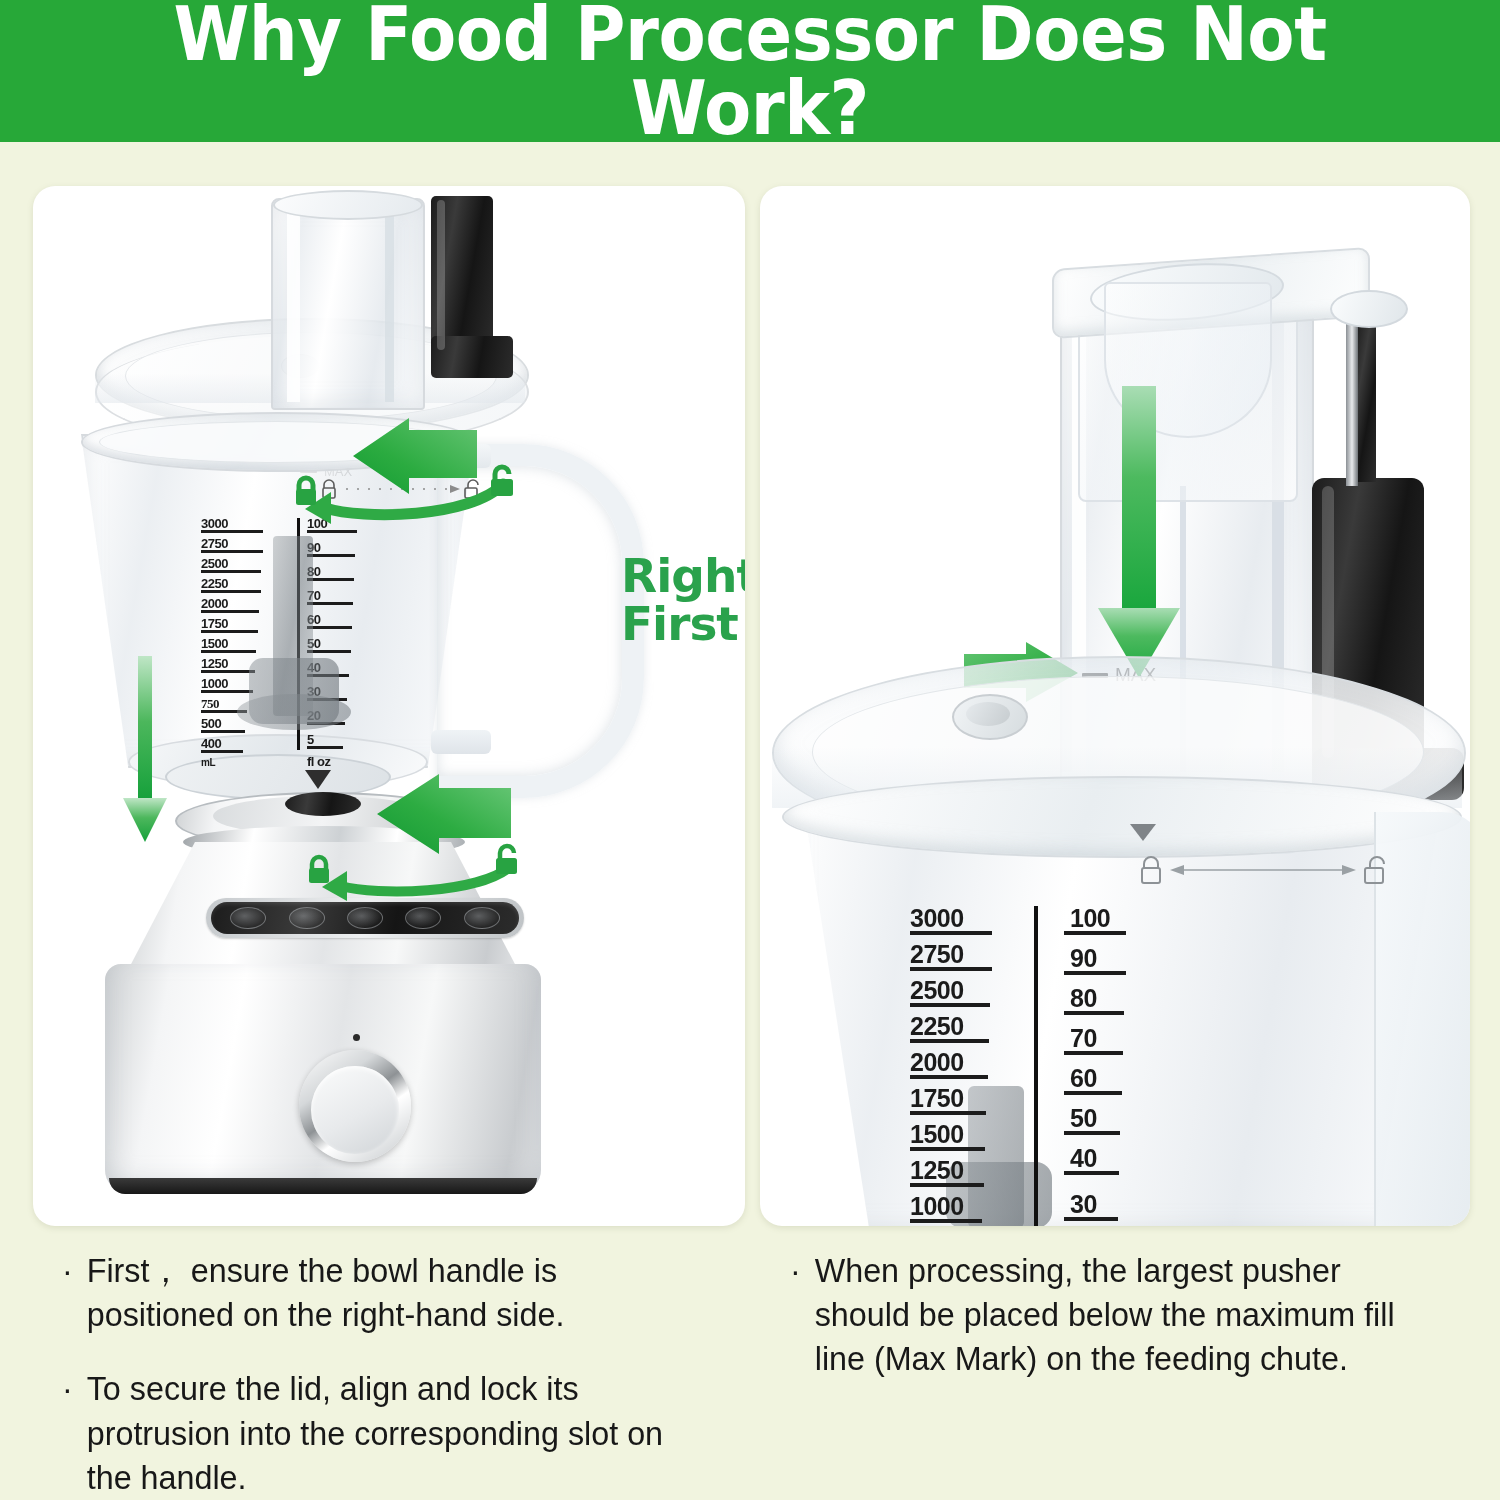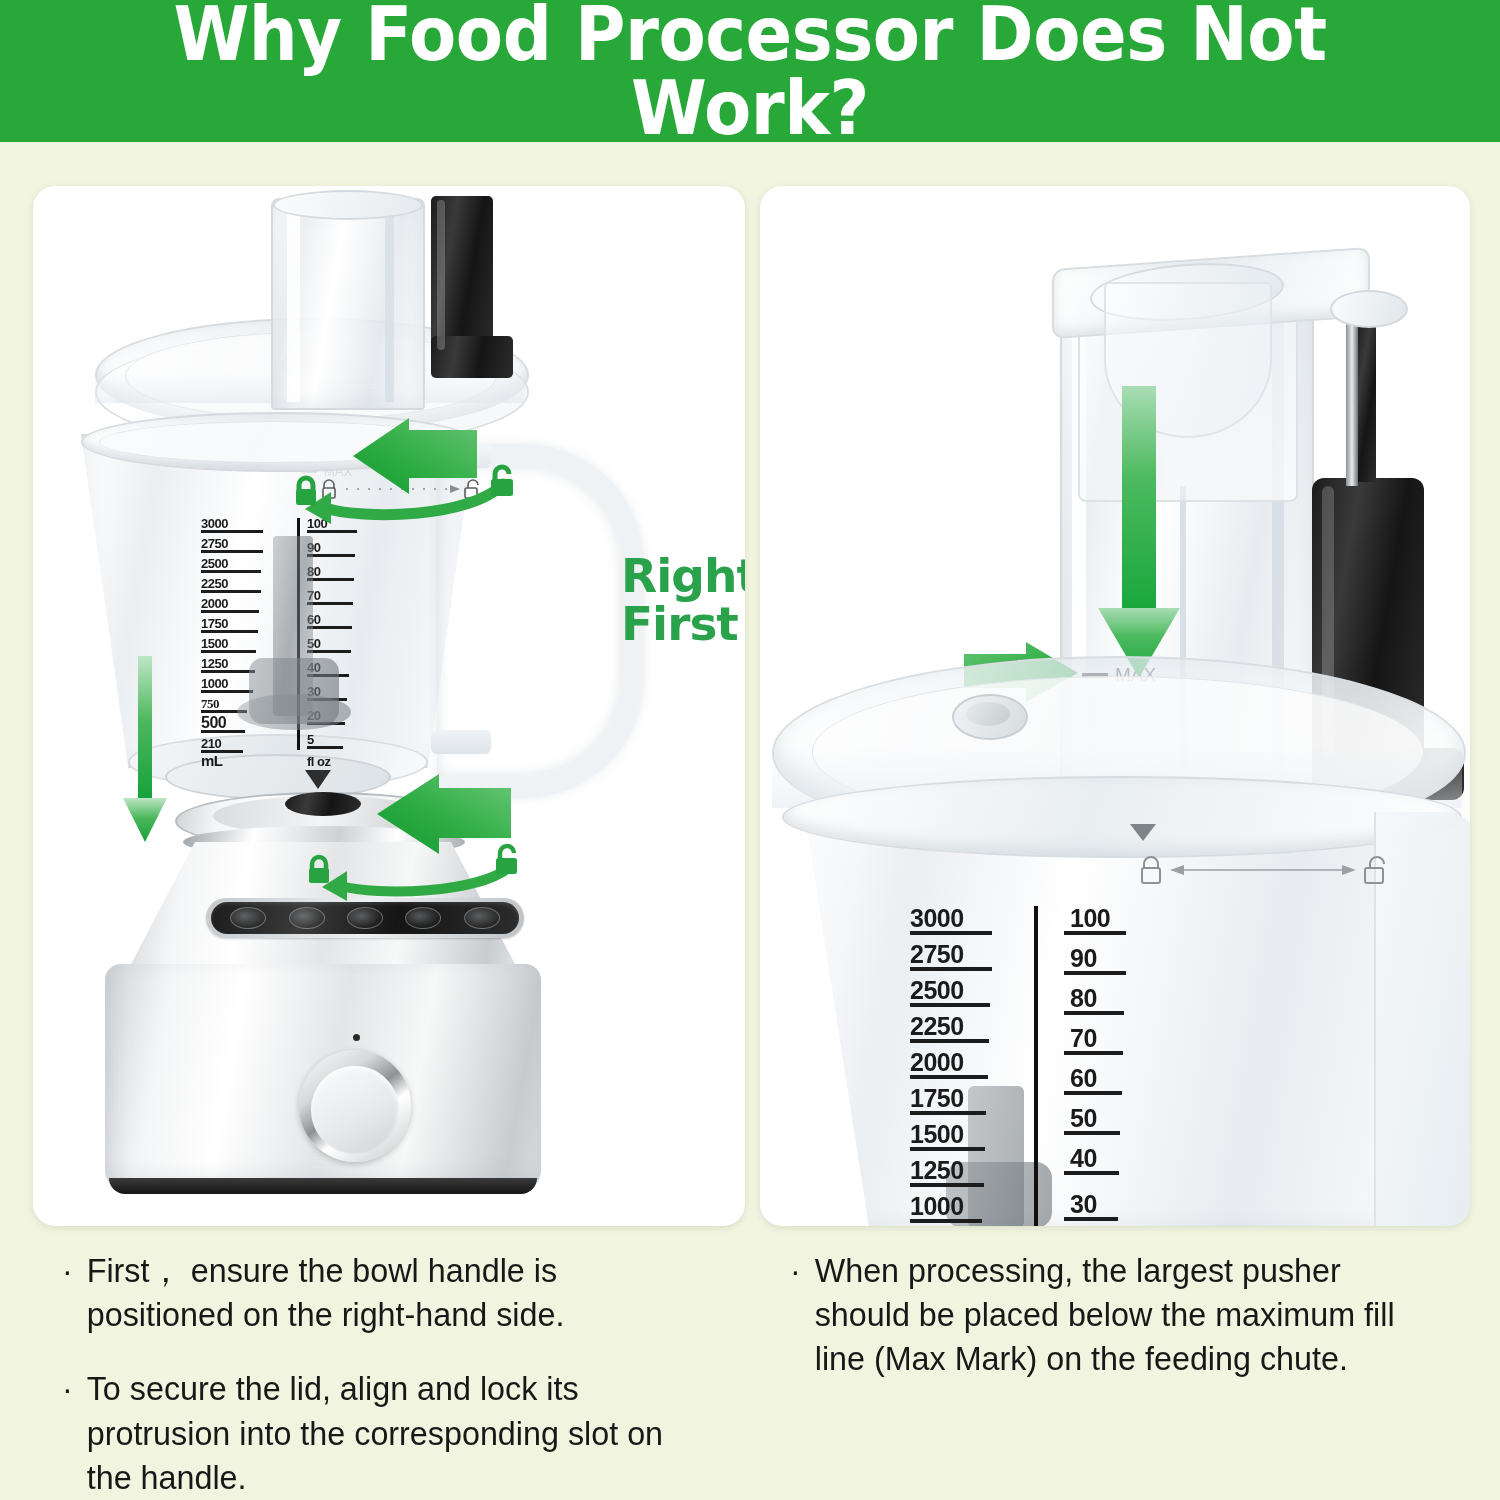--- a/index.html
+++ b/index.html
@@ -197,23 +197,23 @@
       <div class="tick" style="top:0px;"><span class="num" style="font-size:13px;">3000</span><span class="bar" style="width:62px;"></span></div>
       <div class="tick" style="top:20px;"><span class="num" style="font-size:13px;">2750</span><span class="bar" style="width:62px;"></span></div>
       <div class="tick" style="top:40px;"><span class="num" style="font-size:13px;">2500</span><span class="bar" style="width:60px;"></span></div>
       <div class="tick" style="top:60px;"><span class="num" style="font-size:13px;">2250</span><span class="bar" style="width:60px;"></span></div>
       <div class="tick" style="top:80px;"><span class="num" style="font-size:13px;">2000</span><span class="bar" style="width:58px;"></span></div>
       <div class="tick" style="top:100px;"><span class="num" style="font-size:13px;">1750</span><span class="bar" style="width:57px;"></span></div>
       <div class="tick" style="top:120px;"><span class="num" style="font-size:13px;">1500</span><span class="bar" style="width:55px;"></span></div>
       <div class="tick" style="top:140px;"><span class="num" style="font-size:13px;">1250</span><span class="bar" style="width:54px;"></span></div>
       <div class="tick" style="top:160px;"><span class="num" style="font-size:13px;">1000</span><span class="bar" style="width:52px;"></span></div>
       <div class="tick" style="top:180px;"><span class="num" style="font-size:13px;font-family:Liberation Serif, serif;">750</span><span class="bar" style="width:46px;"></span></div>
-      <div class="tick" style="top:200px;"><span class="num" style="font-size:16px;">500</span><span class="bar" style="width:44px;"></span></div>
-      <div class="tick" style="top:220px;"><span class="num" style="font-size:13px;">210</span><span class="bar" style="width:42px;"></span></div>
-      <div class="tick" style="top:238px;"><span class="num" style="font-size:15px;">mL</span></div>
+      <div class="tick" style="top:200px;"><span class="num" style="font-size:13px;">500</span><span class="bar" style="width:44px;"></span></div>
+      <div class="tick" style="top:220px;"><span class="num" style="font-size:13px;">400</span><span class="bar" style="width:42px;"></span></div>
+      <div class="tick" style="top:238px;"><span class="num" style="font-size:10px;">mL</span></div>
     </div>
 
     <div class="scale-col" style="left:106px;width:80px;">
       <div class="tick" style="top:0px;"><span class="num" style="font-size:13px;">100</span><span class="bar" style="width:50px;"></span></div>
       <div class="tick" style="top:24px;"><span class="num" style="font-size:13px;">90</span><span class="bar" style="width:48px;"></span></div>
       <div class="tick" style="top:48px;"><span class="num" style="font-size:13px;">80</span><span class="bar" style="width:47px;"></span></div>
       <div class="tick" style="top:72px;"><span class="num" style="font-size:13px;">70</span><span class="bar" style="width:46px;"></span></div>
       <div class="tick" style="top:96px;"><span class="num" style="font-size:13px;">60</span><span class="bar" style="width:45px;"></span></div>
       <div class="tick" style="top:120px;"><span class="num" style="font-size:13px;">50</span><span class="bar" style="width:44px;"></span></div>
       <div class="tick" style="top:144px;"><span class="num" style="font-size:13px;">40</span><span class="bar" style="width:42px;"></span></div>

